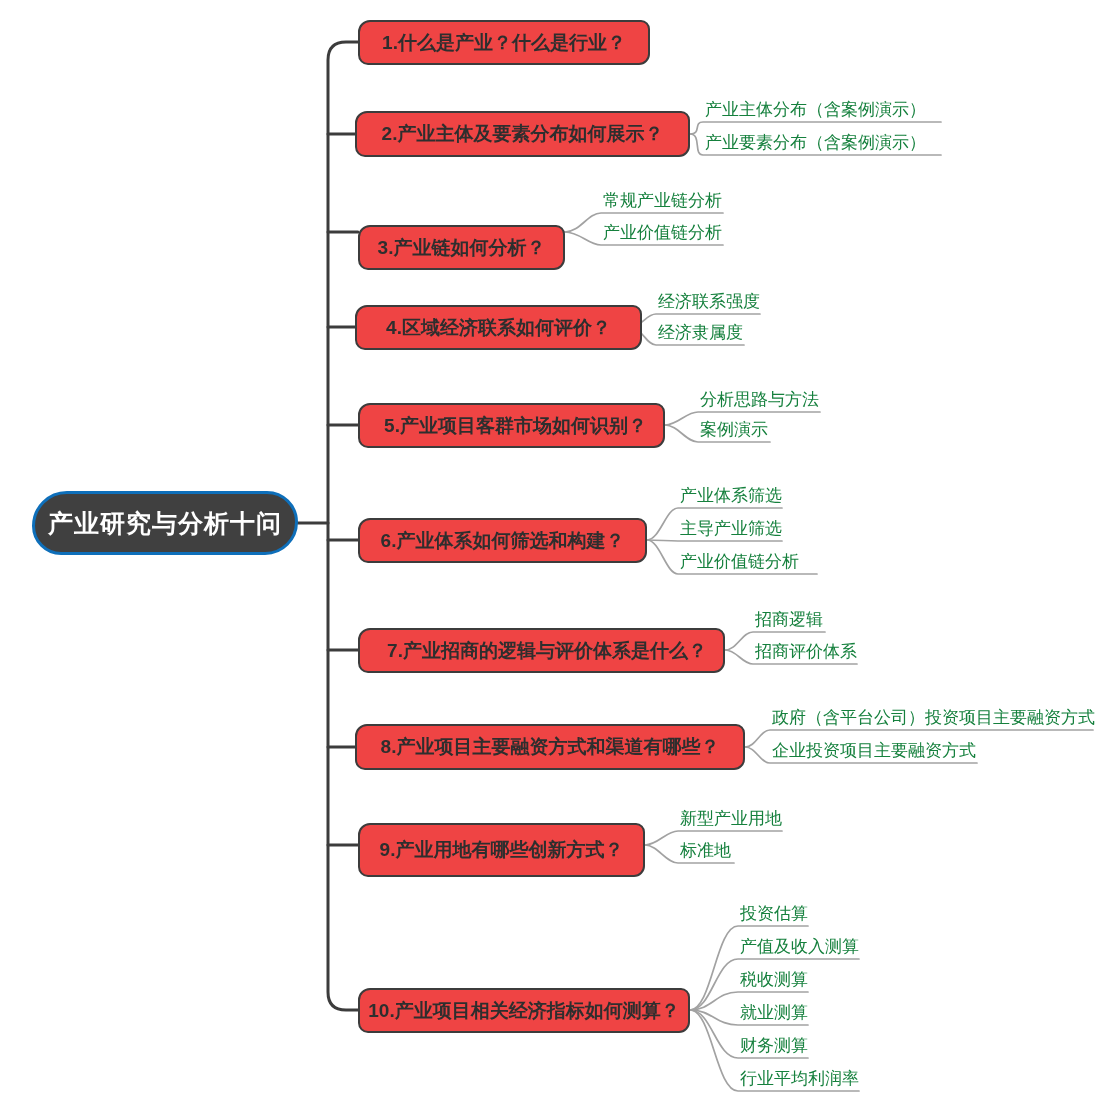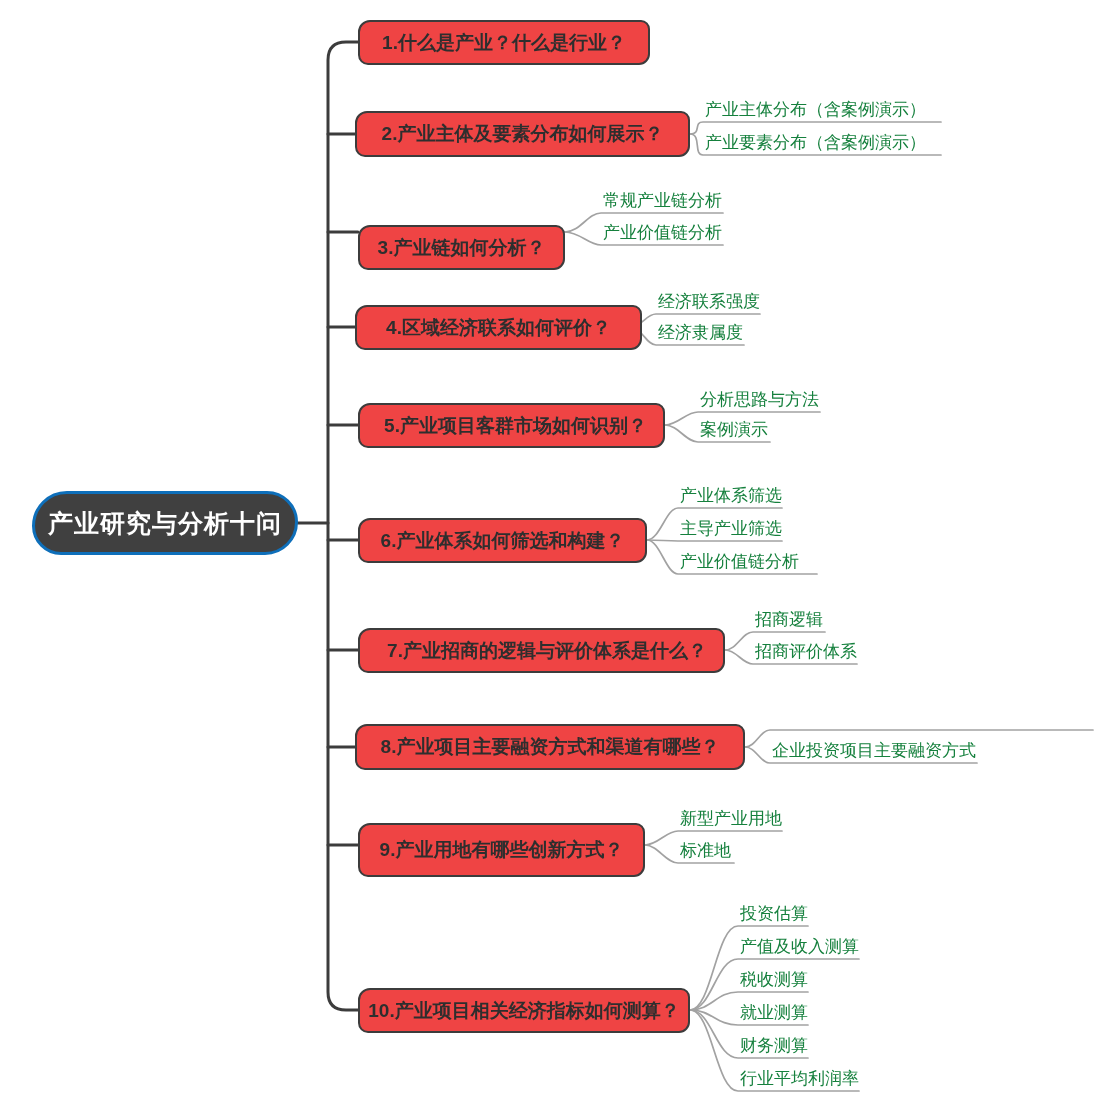--- a/index.html
+++ b/index.html
@@ -137,20 +137,21 @@
   <div class="sub s5a">分析思路与方法</div>
   <div class="sub s5b">案例演示</div>
 
   <div class="sub s6a">产业体系筛选</div>
   <div class="sub s6b">主导产业筛选</div>
   <div class="sub s6c">产业价值链分析</div>
 
   <div class="sub s7a">招商逻辑</div>
   <div class="sub s7b">招商评价体系</div>
 
+  <div class="sub s8a">政府（含平台公司）投资项目主要融资方式</div>
   <div class="sub s8b">企业投资项目主要融资方式</div>
 
   <div class="sub s9a">新型产业用地</div>
   <div class="sub s9b">标准地</div>
 
   <div class="sub s10a">投资估算</div>
   <div class="sub s10b">产值及收入测算</div>
   <div class="sub s10c">税收测算</div>
   <div class="sub s10d">就业测算</div>
   <div class="sub s10e">财务测算</div>

